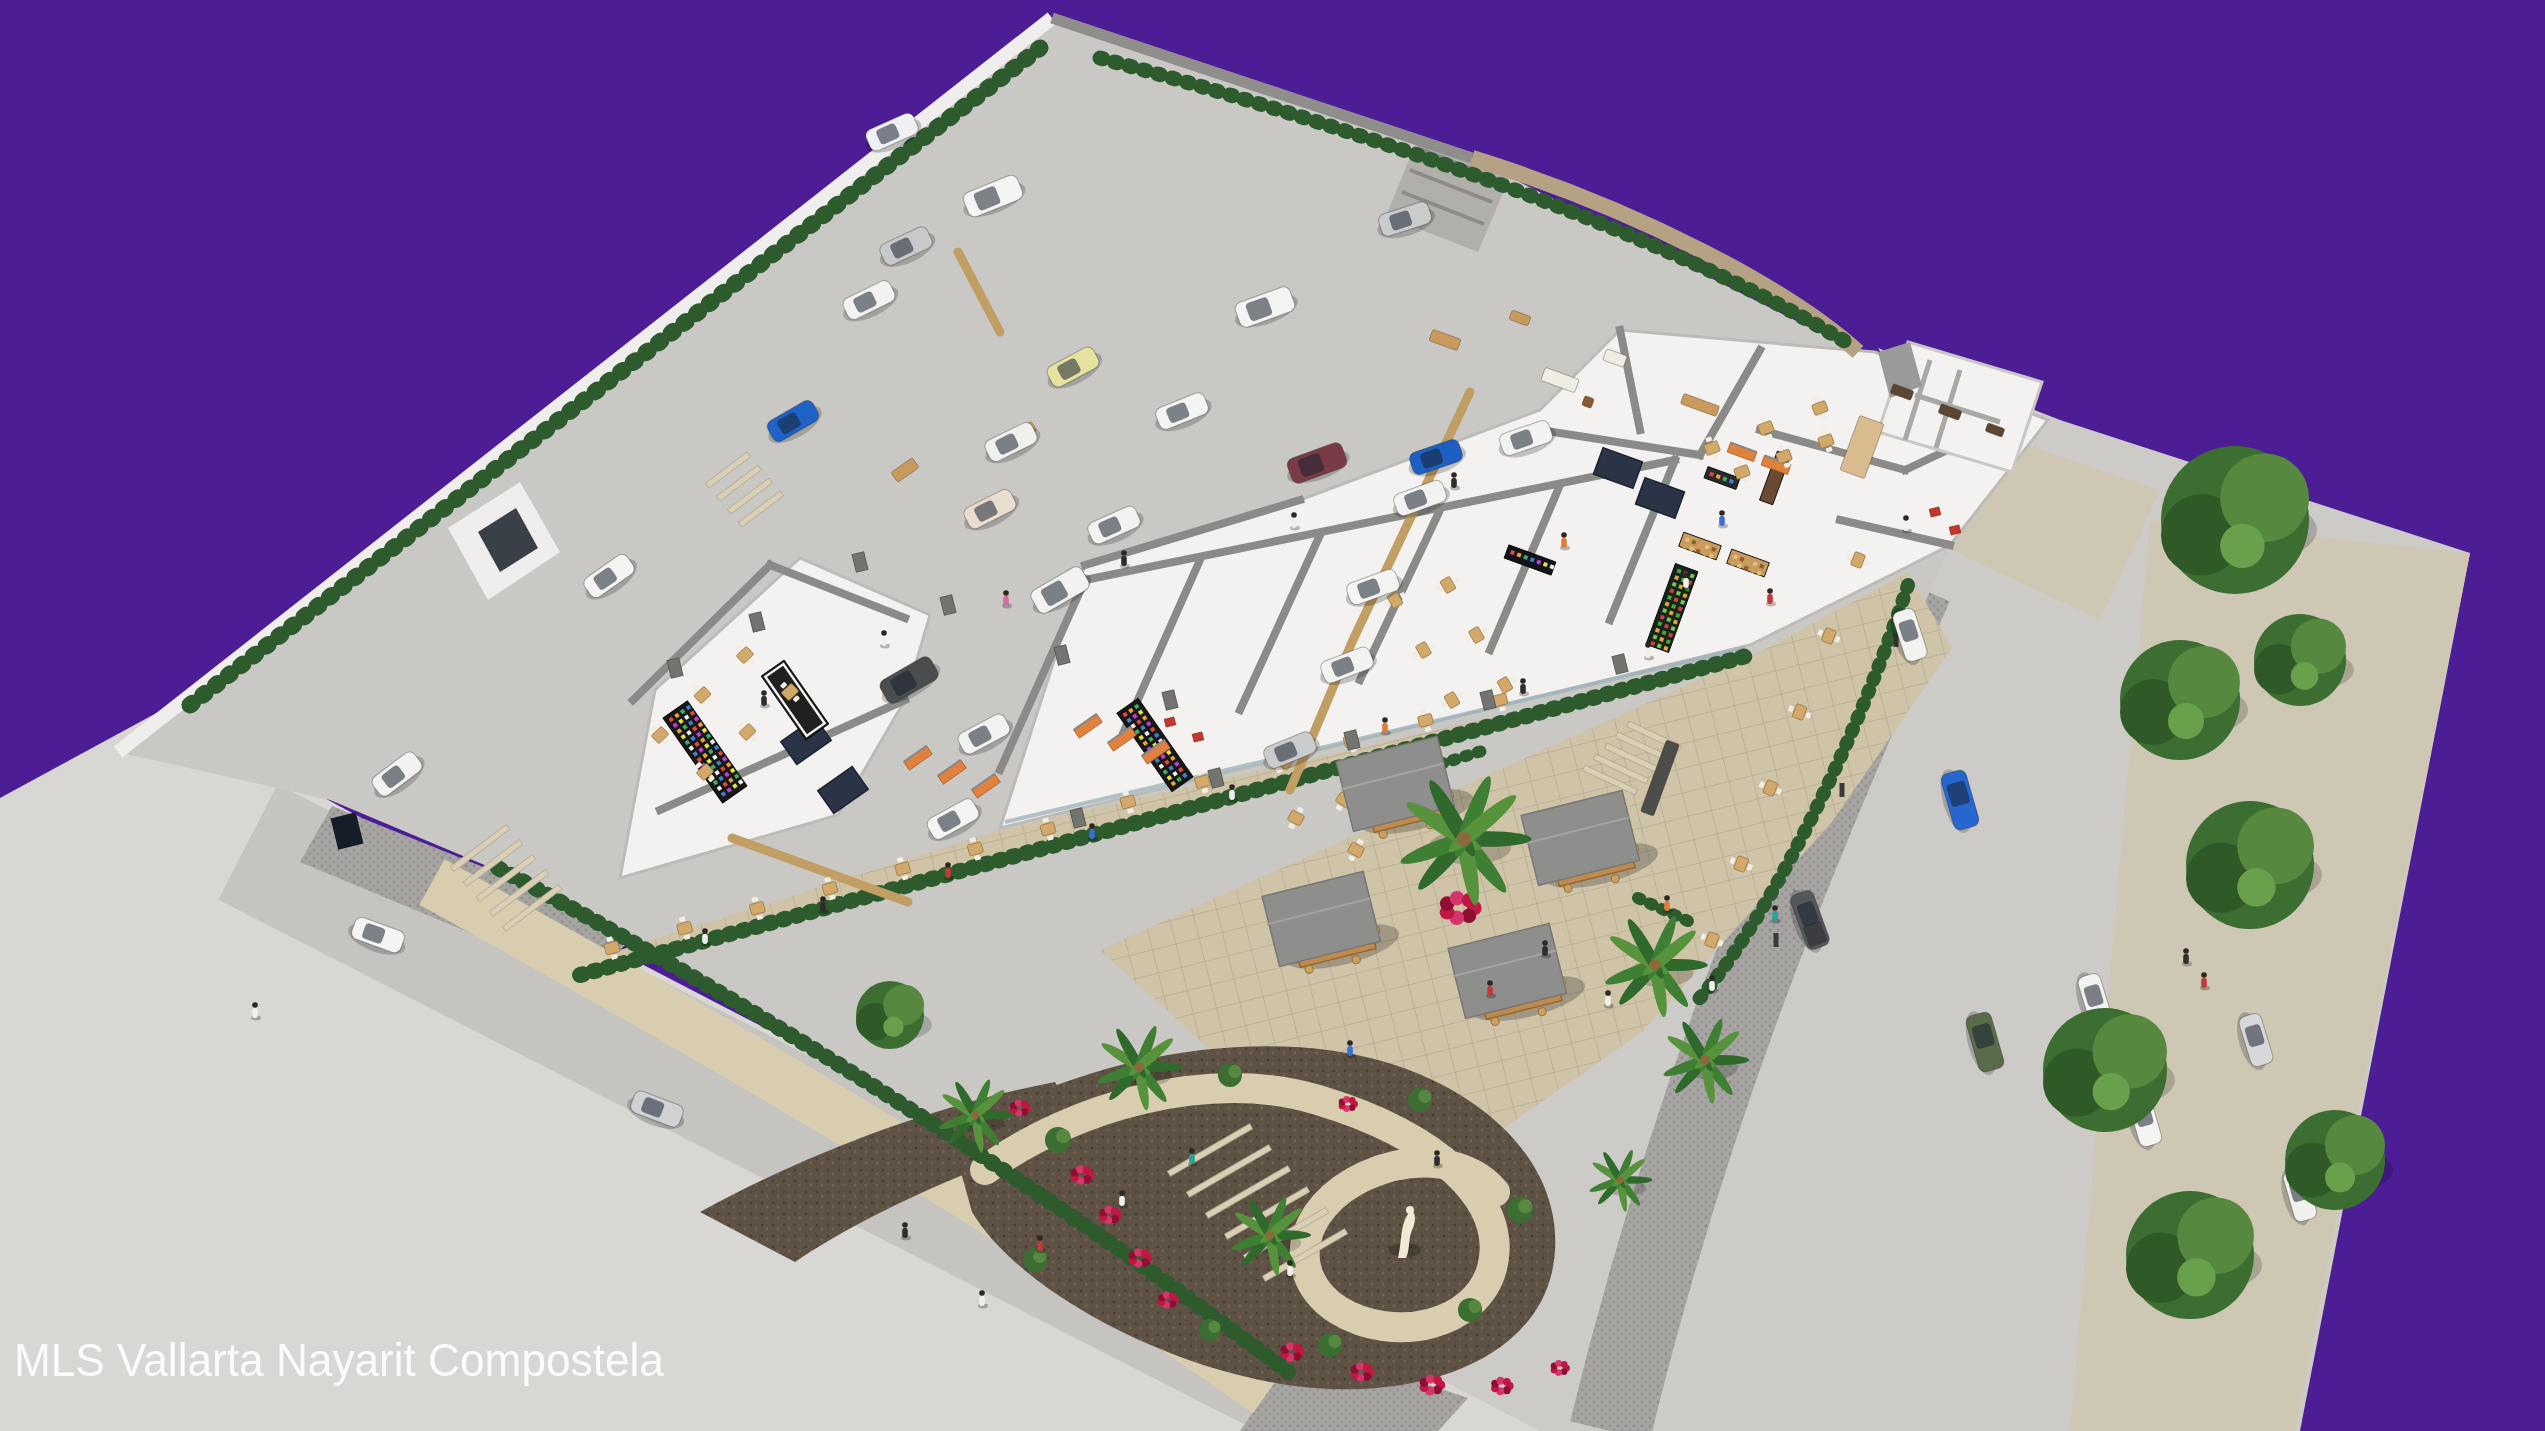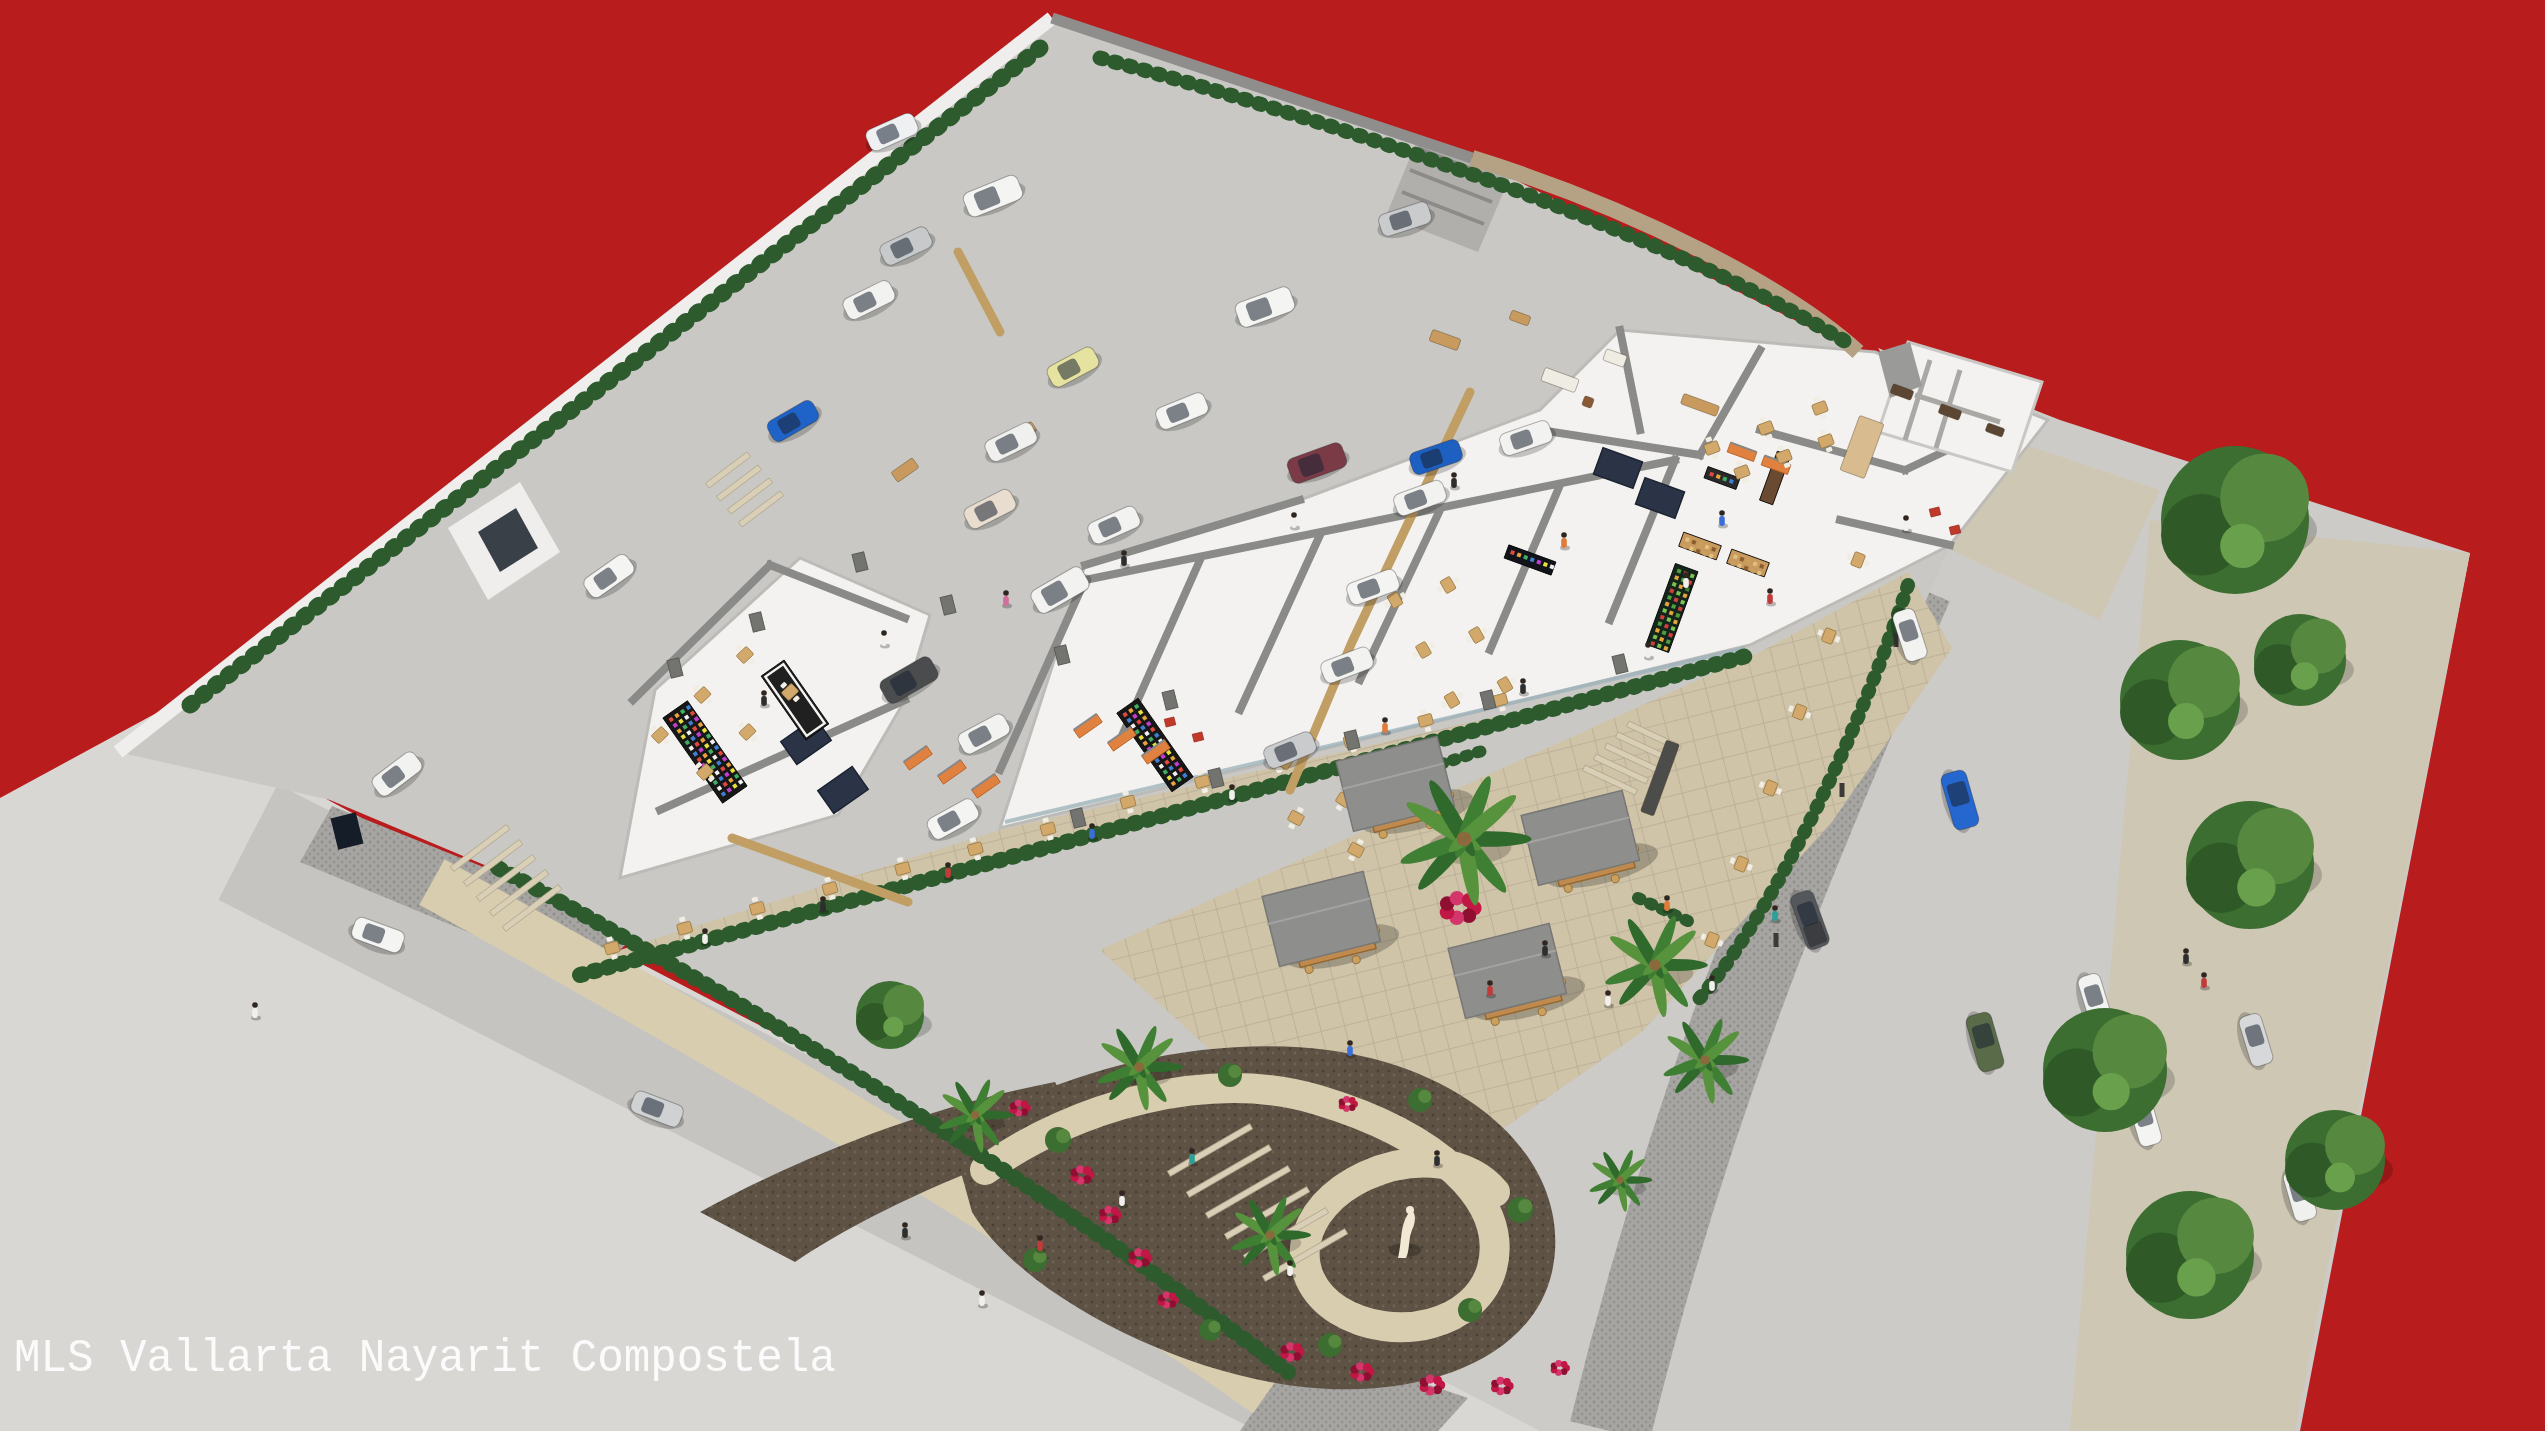--- a/index.html
+++ b/index.html
@@ -1,17 +1,17 @@
 <!DOCTYPE html>
 <html><head>
 <meta charset="utf-8">
 <style>
   html,body{margin:0;padding:0;background:#000;}
-  #stage{position:relative;width:2545px;height:1431px;background:#b91c1c;overflow:hidden;
-         font-family:Liberation Mono, monospace;}
+  #stage{position:relative;width:2545px;height:1431px;background:#4c1d95;overflow:hidden;
+         font-family:Liberation Sans, sans-serif;}
   #scene{position:absolute;left:0;top:0;}
   #caption{position:absolute;left:14px;top:1332px;color:#fbfbfb;font-size:47px;
            font-weight:400;letter-spacing:0px;transform:scaleX(0.94);transform-origin:left center;
            white-space:nowrap;}
 </style>
 </head>
 <body>
 
 <div id="stage">
   <svg id="scene" width="2545" height="1431" viewBox="0 0 2545 1431">

